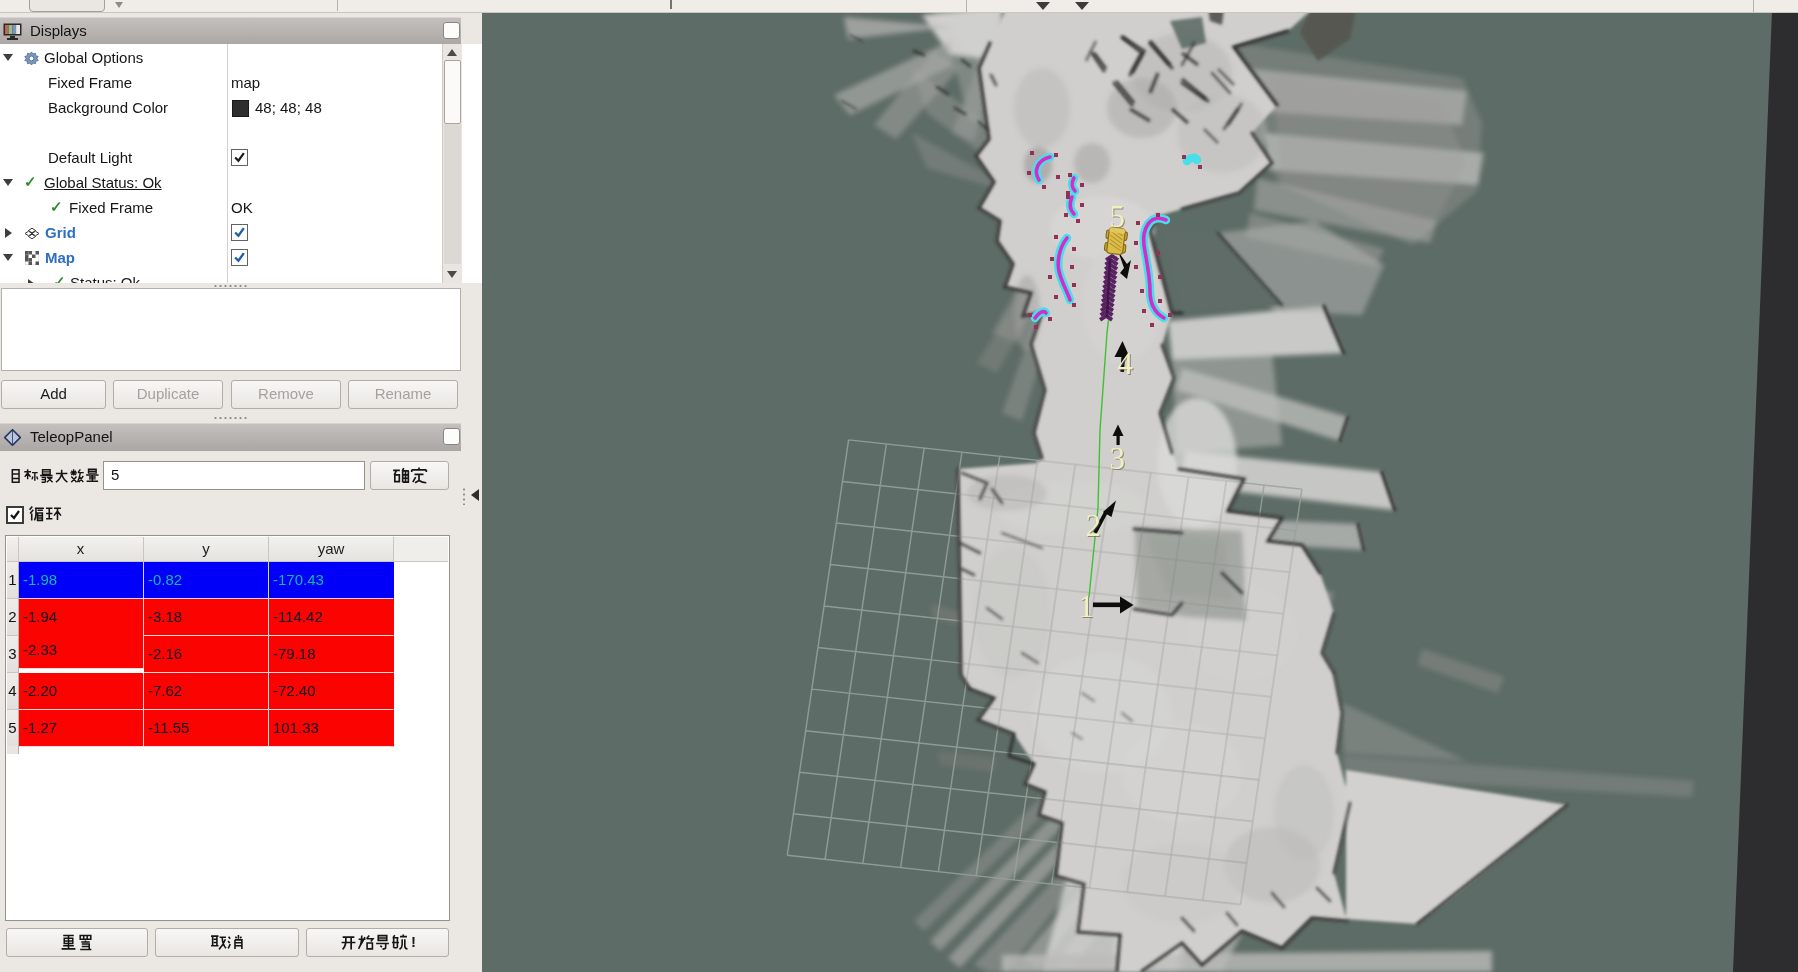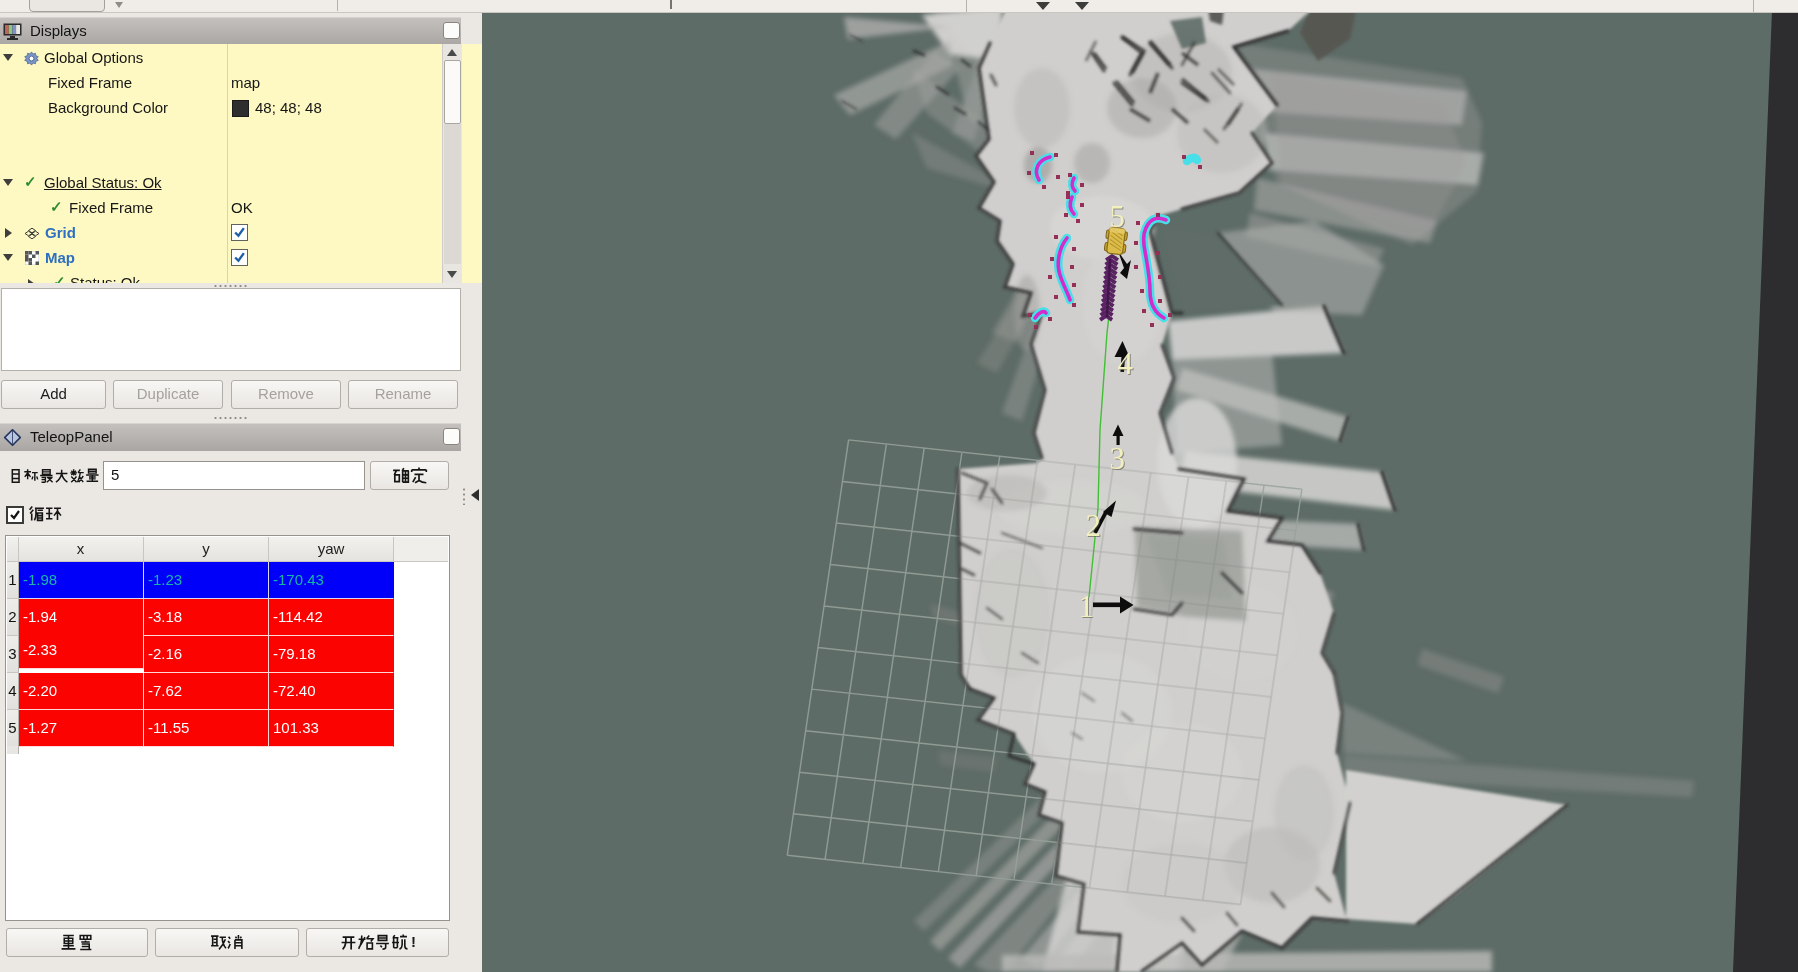--- a/index.html
+++ b/index.html
@@ -3,21 +3,21 @@
 <meta charset="utf-8">
 <style>
 html,body{margin:0;padding:0;width:1798px;height:972px;overflow:hidden;background:#ebe8e4;
 font-family:"Liberation Sans",sans-serif;}
 .abs{position:absolute;}
 #toolbar{left:0;top:0;width:1798px;height:12px;background:#f0ede9;border-bottom:1px solid #c9c6c1;}
 #leftpanel{left:0;top:13px;width:482px;height:959px;background:#ebe8e4;}
 .titlebar{left:0;width:461px;height:27px;background:linear-gradient(#c3c0bd,#a9a6a3);border-top:1px solid #d6d3d0;}
 .titletext{position:absolute;left:30px;top:4px;font-size:15px;color:#131313;}
 .floatbtn{position:absolute;width:15px;height:15px;background:#fcfcfb;border:1px solid #898581;border-radius:3px;}
-#tree{left:0;top:31px;width:546px;height:239px;background:#fef9c3;overflow:hidden;}
+#tree{left:0;top:31px;width:546px;height:239px;background:#ffffff;overflow:hidden;}
 .trow{position:absolute;left:0;width:442px;height:25px;font-size:15px;color:#161616;}
 .trow .lbl{position:absolute;top:3px;}
 .trow .val{position:absolute;left:231px;top:3px;}
 .caret{position:absolute;width:0;height:0;}
 .caret.down{border-left:5px solid transparent;border-right:5px solid transparent;border-top:7px solid #3e3e3c;}
 .caret.right{border-top:5px solid transparent;border-bottom:5px solid transparent;border-left:7px solid #3e3e3c;}
 .check{position:absolute;color:#2e8b2e;font-weight:bold;font-size:15px;}
 .cbox{position:absolute;width:15px;height:15px;background:#fff;border:1px solid #62625e;}
 .cbox svg{position:absolute;left:1px;top:1px;}
 .blue{color:#2d6fc0;font-weight:bold;}
@@ -35,21 +35,21 @@
 #inputbox{left:103px;top:448px;width:260px;height:27px;background:#fff;border:1px solid #96938e;font-size:15px;color:#111;}
 #inputbox span{position:relative;top:4px;left:7px;}
 #table{left:5px;top:522px;width:443px;height:384px;background:#fff;border:1px solid #96938f;}
 .th{position:absolute;top:1px;height:24px;background:linear-gradient(#f2f1ee,#e5e3df);border-right:1px solid #c9c6c2;border-bottom:1px solid #c9c6c2;font-size:15px;color:#222;text-align:center;}
 .th span{position:relative;top:3px;}
 .rownum{position:absolute;left:1px;width:11px;height:36px;background:linear-gradient(#efedea,#e2e0dc);border-right:1px solid #b5b2ae;border-bottom:1px solid #c9c6c2;font-size:15px;color:#111;text-align:center;}
 .rownum span{position:relative;top:9px;}
 .cell{position:absolute;height:36px;font-size:15px;border-bottom:1px solid rgba(255,255,255,0.85);border-right:1px solid rgba(255,255,255,0.85);}
 .cell span{position:relative;top:9px;left:4px;}
 .cell.b{background:#0000fa;color:#14b8a6;}
-.cell.r{background:#fb0300;color:#ffffff;}
+.cell.r{background:#fb0300;color:#0f172a;}
 #viewport{left:482px;top:13px;width:1316px;height:959px;background:#5d6b66;}
 </style>
 </head>
 <body>
 <svg width="0" height="0" style="position:absolute">
 <defs>
 <g id="g-mu" fill="none" stroke="#151515" stroke-width="1.6">
         <path d="M4.5,1.5 H11.5 V14.5 H4.5 Z M4.5,6 H11.5 M4.5,10.5 H11.5"></path>
       </g>
 <g id="g-biao" fill="none" stroke="#151515" stroke-width="1.5">
@@ -143,20 +143,28 @@
       <div class="lbl" style="left:44px;">Global Options</div>
     </div>
     <div class="trow" style="top:27px;">
         <div class="lbl" style="left:48px;">Fixed Frame</div>
         <div class="val">map</div>
       </div>
     <div class="trow" style="top:52px;">
       <div class="lbl" style="left:48px;">Background Color</div>
       <div class="abs" style="left:232px;top:4px;width:15px;height:15px;background:#2e2e2e;border:1px solid #1a1a1a;"></div>
       <div class="val" style="left:255px;">48; 48; 48</div>
+    </div>
+    <div class="trow" style="top:102px;">
+      <div class="lbl" style="left:48px;">Default Light</div>
+      <div class="cbox" style="left:231px;top:3px;">
+          <svg width="13" height="13" viewBox="0 0 12 12">
+            <path d="M2,6 L5,9 L10,2" fill="none" stroke="#1a1a1a" stroke-width="2"></path>
+          </svg>
+        </div>
     </div>
     <div class="trow" style="top:127px;">
       <div class="caret down" style="left:3px;top:8px;"></div>
       <div class="check" style="left:24px;top:2px;">✓</div>
       <div class="lbl" style="left:44px;text-decoration:underline;">Global Status: Ok</div>
     </div>
     <div class="trow" style="top:152px;">
       <div class="check" style="left:50px;top:2px;">✓</div>
       <div class="lbl" style="left:69px;">Fixed Frame</div>
         <div class="val">OK</div>
@@ -261,21 +269,21 @@
     <div class="th" style="left:138px;width:124px;"><span>y</span></div>
     <div class="th" style="left:263px;width:124px;"><span>yaw</span></div>
     <div class="th" style="left:1px;width:11px;"></div>
     <div class="th" style="left:388px;width:54px;border-right:none;background:#f0eeeb;"></div>
     <div class="rownum" style="top:26px;"><span>1</span></div>
     <div class="rownum" style="top:63px;"><span>2</span></div>
     <div class="rownum" style="top:100px;"><span>3</span></div>
     <div class="rownum" style="top:137px;"><span>4</span></div>
     <div class="rownum" style="top:174px;"><span>5</span></div>
     <div class="cell b" style="left:13px;top:26px;width:124px;"><span>-1.98</span></div>
-    <div class="cell b" style="left:138px;top:26px;width:124px;"><span>-1.23</span></div>
+    <div class="cell b" style="left:138px;top:26px;width:124px;"><span>-0.82</span></div>
     <div class="cell b" style="left:263px;top:26px;width:124px;border-right-color:#0000fa;"><span>-170.43</span></div>
     <div class="cell r" style="left:13px;top:63px;width:124px;"><span>-1.94</span></div>
     <div class="cell r" style="left:138px;top:63px;width:124px;"><span>-3.18</span></div>
     <div class="cell r" style="left:263px;top:63px;width:124px;border-right-color:#fb0300;"><span>-114.42</span></div>
     <div class="cell r" style="left:13px;top:96px;width:124px;"><span>-2.33</span></div>
     <div class="cell r" style="left:138px;top:100px;width:124px;"><span>-2.16</span></div>
     <div class="cell r" style="left:263px;top:100px;width:124px;border-right-color:#fb0300;"><span>-79.18</span></div>
     <div class="cell r" style="left:13px;top:137px;width:124px;"><span>-2.20</span></div>
     <div class="cell r" style="left:138px;top:137px;width:124px;"><span>-7.62</span></div>
     <div class="cell r" style="left:263px;top:137px;width:124px;border-right-color:#fb0300;"><span>-72.40</span></div>

